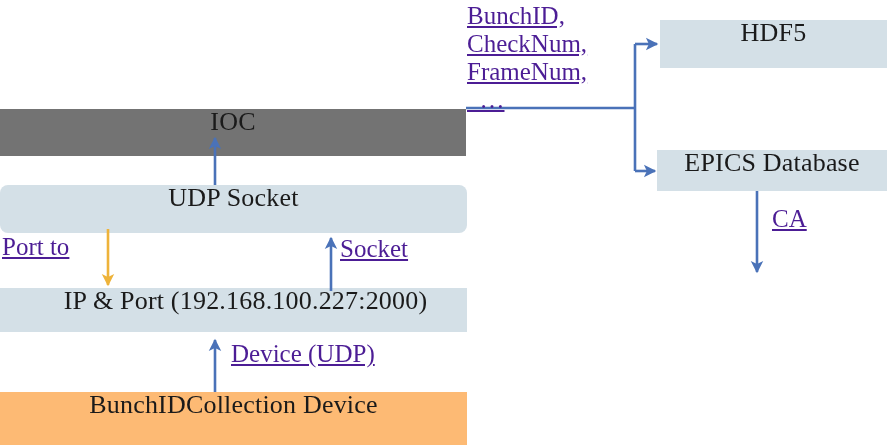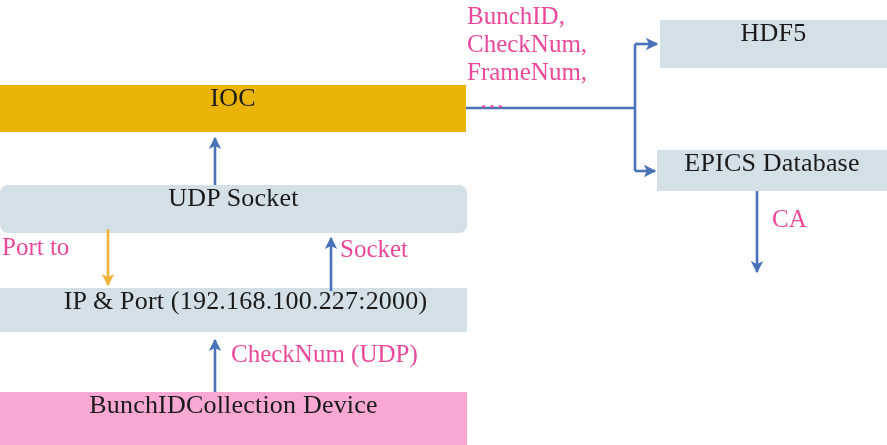--- a/index.html
+++ b/index.html
@@ -26,21 +26,22 @@
   .box-label {
     font-size: 26px;
     line-height: 1;
     letter-spacing: 0.2px;
   }
   .edge-label {
     position: absolute;
     font-size: 25px;
     line-height: 1.06;
     white-space: nowrap;
-    color: #ec4899;
+    color: #4c1d95;
+    text-decoration: underline;
   }
   .multiline {
     white-space: pre;
     line-height: 1.12;
   }
   svg.arrows {
     position: absolute;
     left: 0;
     top: 0;
     width: 887px;
@@ -60,33 +61,33 @@
   #lbl-bind-to    { left: 2px;   top: 234px; }
   #lbl-receive    { left: 340px; top: 236px; }
   #lbl-bunchid    { left: 231px; top: 341px; }
   #lbl-ca         { left: 772px; top: 206px; }
 </style>
 </head>
 <body>
 
 <div id="canvas">
 
-  <div class="box" id="box-ioc" style="background:#eab308;">
+  <div class="box" id="box-ioc" style="background:#737373;margin-top:24px;">
     <span class="box-label">IOC</span>
   </div>
 
   <div class="box" id="box-udp-socket" style="background:#d4e0e7;">
     <span class="box-label">UDP Socket</span>
   </div>
 
   <div class="box" id="box-ip-port" style="background:#d4e0e7;padding-left:24px;">
     <span class="box-label">IP &amp; Port (192.168.100.227:2000)</span>
   </div>
 
-  <div class="box" id="box-device" style="background:#f9a8d4;">
+  <div class="box" id="box-device" style="background:#fdba74;">
     <span class="box-label">BunchIDCollection Device</span>
   </div>
 
   <div class="box" id="box-hdf5" style="background:#d4e0e7;">
     <span class="box-label">HDF5</span>
   </div>
 
   <div class="box" id="box-epics" style="background:#d4e0e7;">
     <span class="box-label">EPICS Database</span>
   </div>
@@ -138,17 +139,17 @@
 
   <div class="edge-label multiline" id="lbl-stream">BunchID,
 CheckNum,
 FrameNum,
   …</div>
 
   <div class="edge-label" id="lbl-bind-to">Port to</div>
 
   <div class="edge-label" id="lbl-receive">Socket</div>
 
-  <div class="edge-label" id="lbl-bunchid">CheckNum (UDP)</div>
+  <div class="edge-label" id="lbl-bunchid">Device (UDP)</div>
 
   <div class="edge-label" id="lbl-ca">CA</div>
 
 </div>
 
 </body></html>

